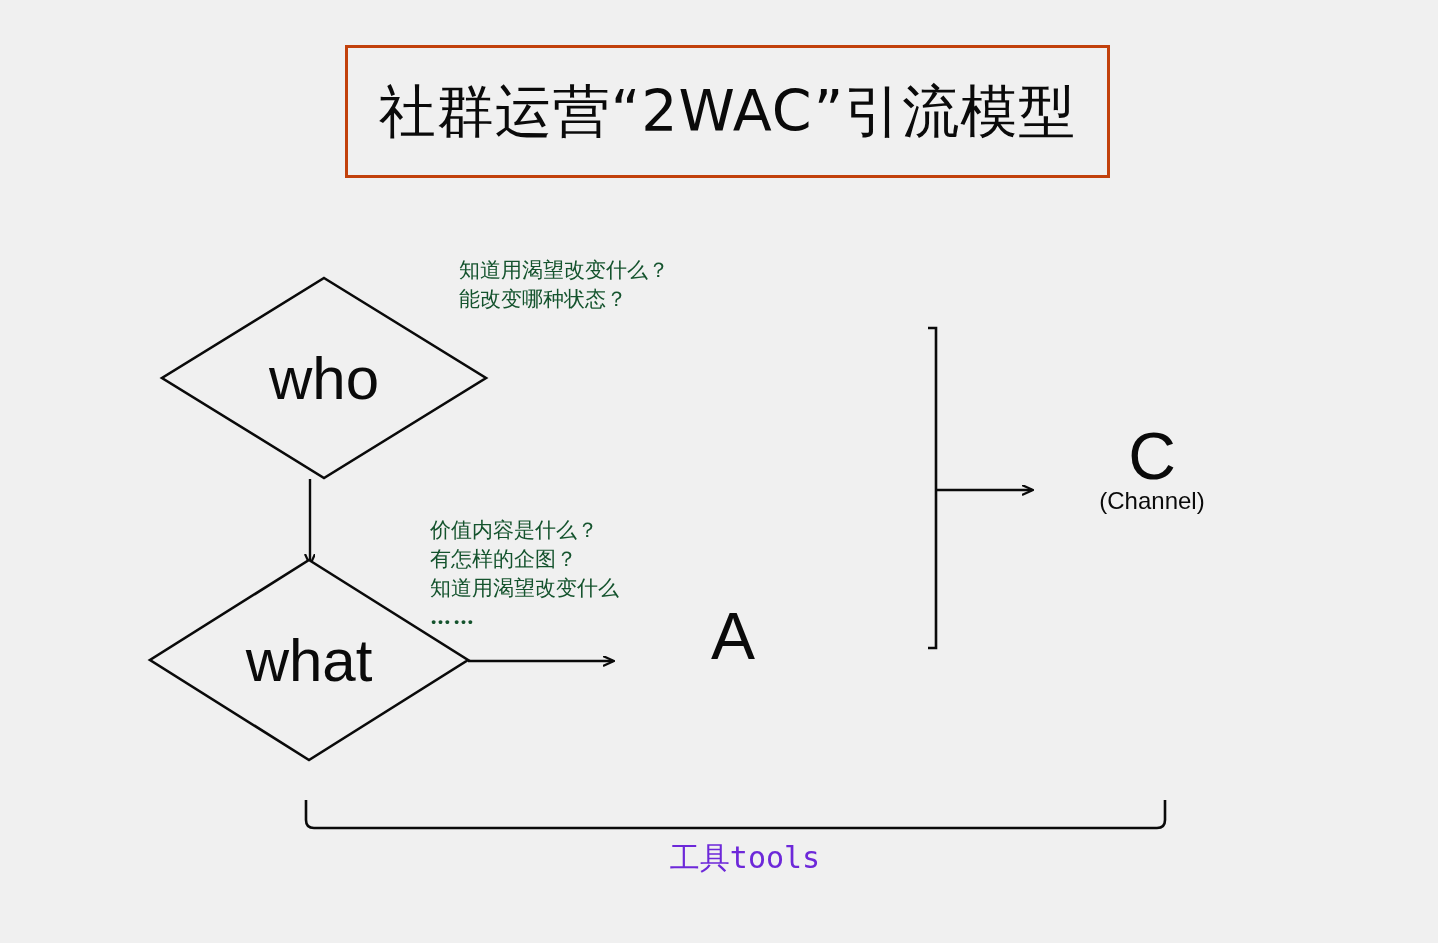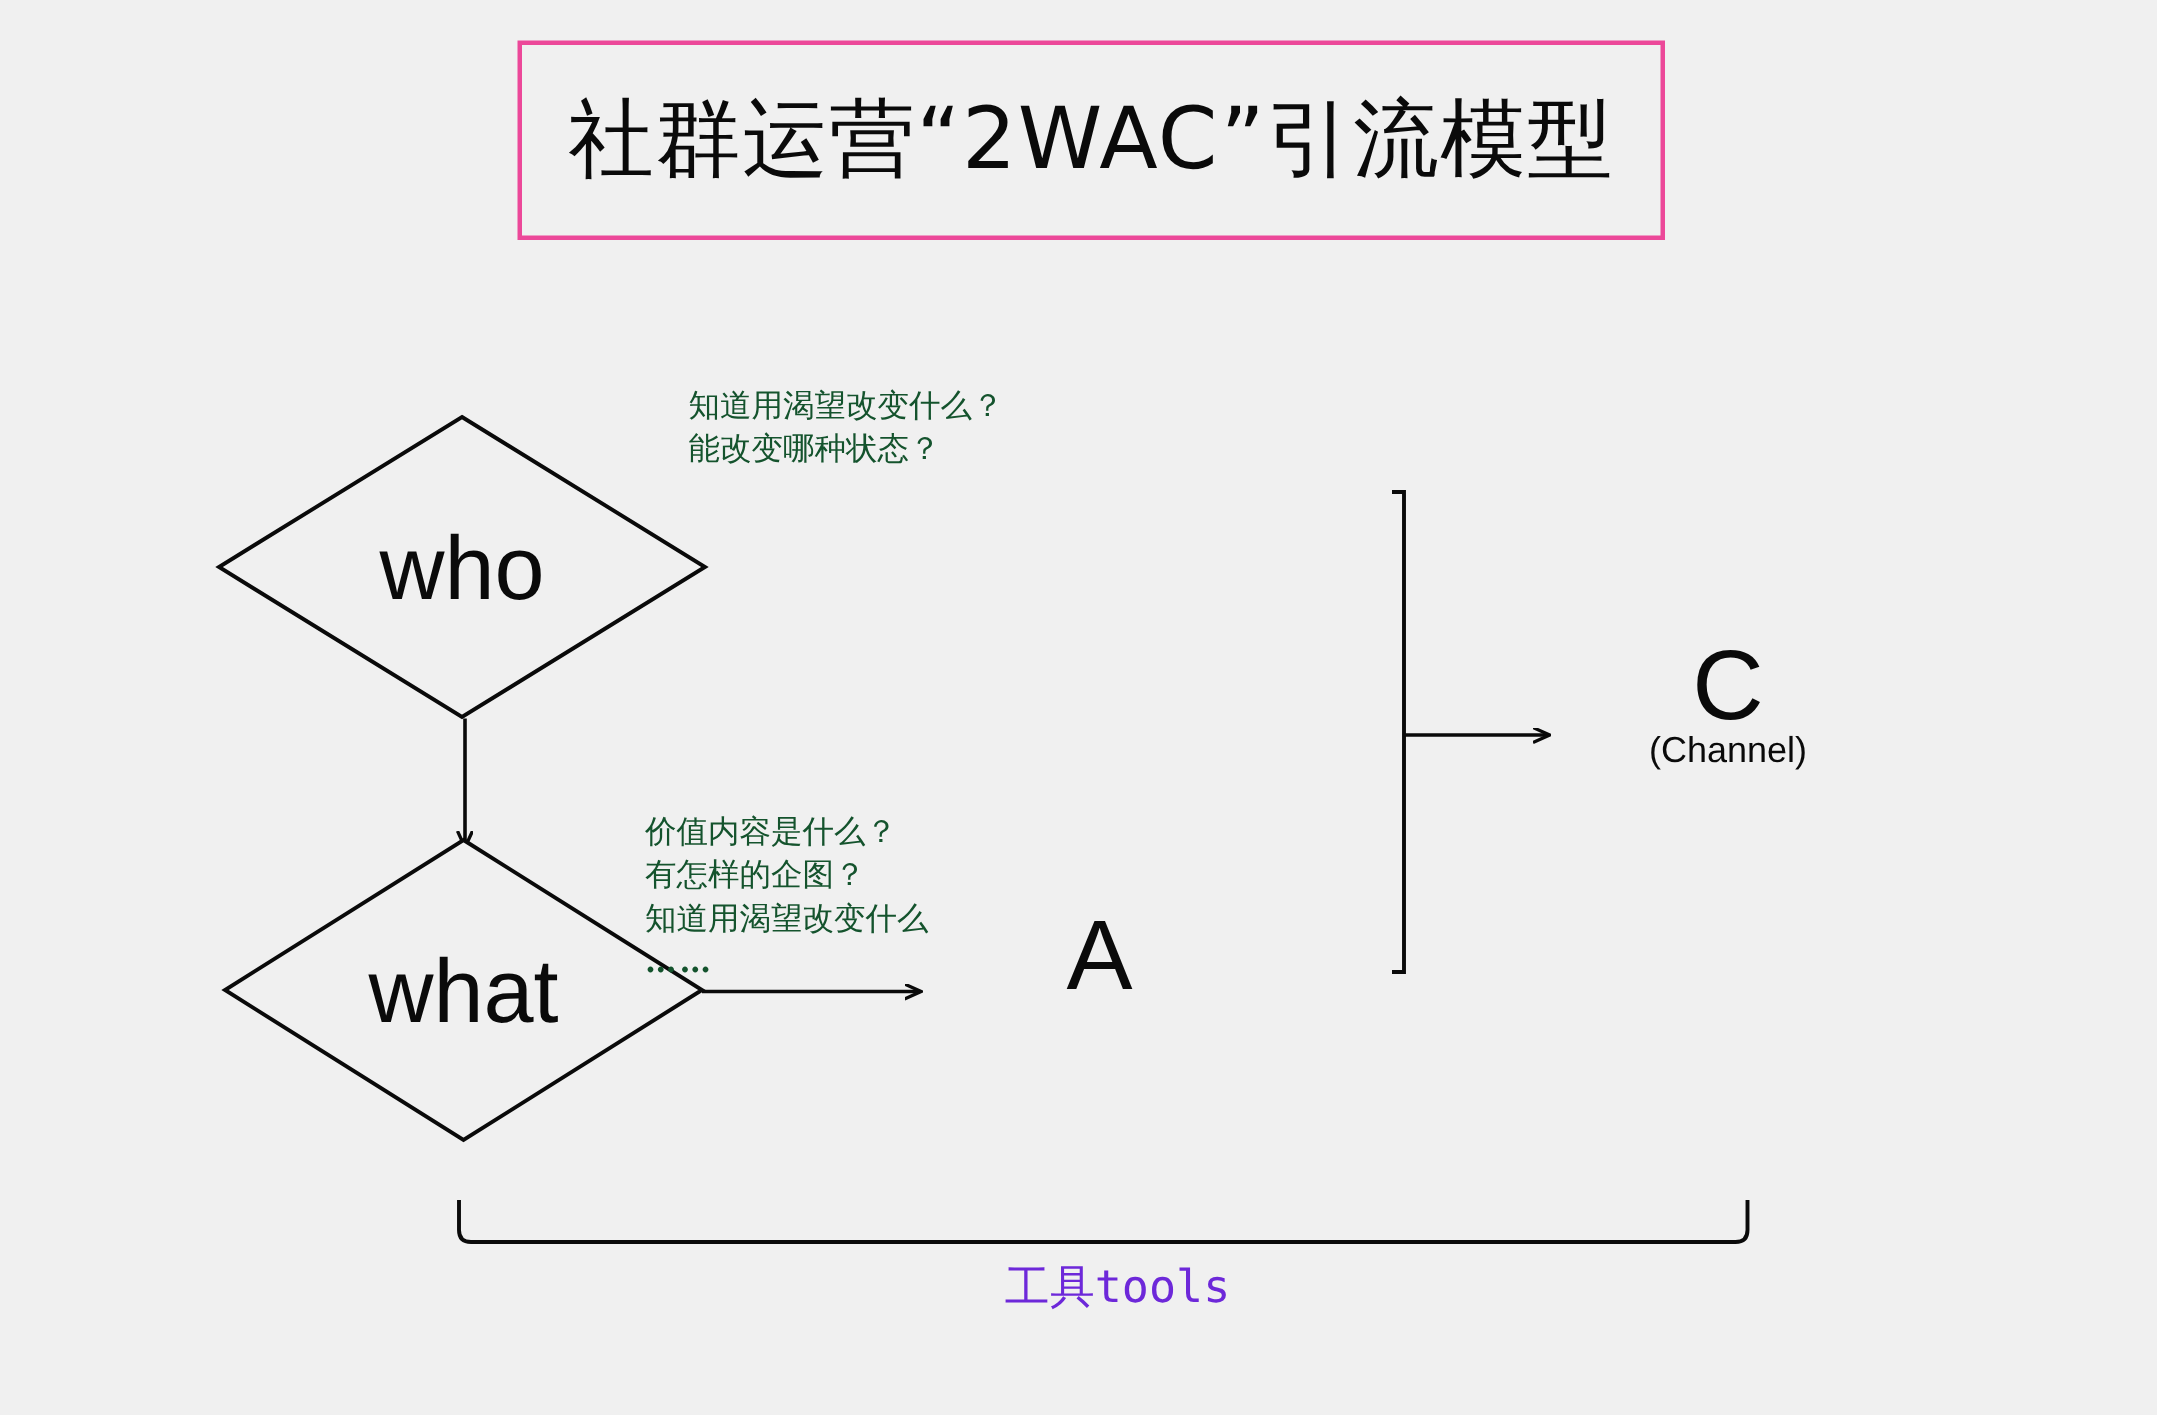--- a/index.html
+++ b/index.html
@@ -17,24 +17,24 @@
     position: relative;
     width: 1438px;
     height: 943px;
     background: #f0f0f0;
   }
 
   
   .title-box {
     position: absolute;
     left: 345px;
-    top: 27px;
+    top: 45px;
     width: 765px;
     height: 133px;
-    border: 3px solid #ec4899;
+    border: 3px solid #c2410c;
     box-sizing: border-box;
     background: #f0f0f0;
     display: flex;
     align-items: center;
     justify-content: center;
   }
   .title-text {
     font-family: "DejaVu Sans", sans-serif;
     font-size: 57px;
     line-height: 1;
@@ -58,34 +58,34 @@
     width: 100%;
     height: 100%;
     display: flex;
     align-items: center;
     justify-content: center;
     font-family: "Liberation Sans", sans-serif;
     font-size: 60px;
     color: #0a0a0a;
     pointer-events: none;
   }
-  #diamond-who  { left: 144px; top: 276px; width: 328px; height: 204px; }
+  #diamond-who  { left: 160px; top: 276px; width: 328px; height: 204px; }
   #diamond-what { left: 148px; top: 558px; width: 322px; height: 204px; }
 
   
   .annotation {
     position: absolute;
     color: #14532d;
     font-family: "DejaVu Serif", serif;
     font-size: 21px;
     line-height: 1.38;
     white-space: nowrap;
   }
   #annotation-who  { left: 459px; top: 256px; }
-  #annotation-what { left: 430px; top: 516px; margin-top: 24px; }
+  #annotation-what { left: 430px; top: 516px; }
   .annotation .ellipsis {
     letter-spacing: 2px;
     font-weight: bold;
   }
 
   
   #connectors {
     position: absolute;
     left: 0;
     top: 0;

